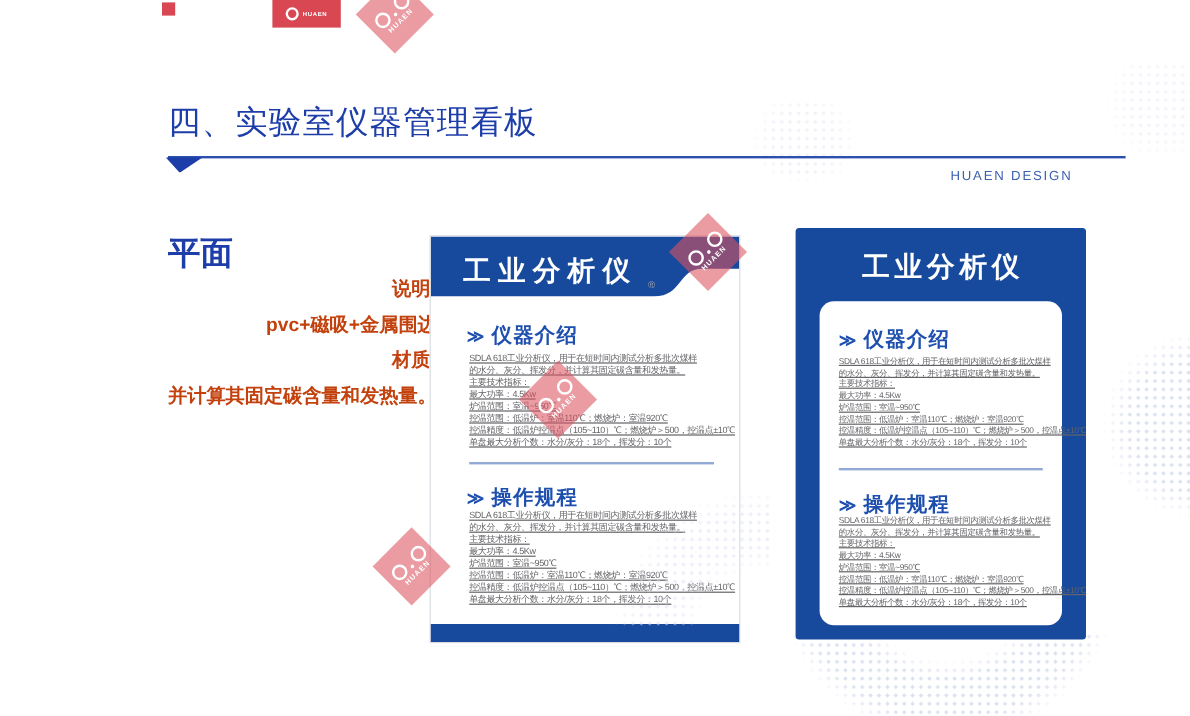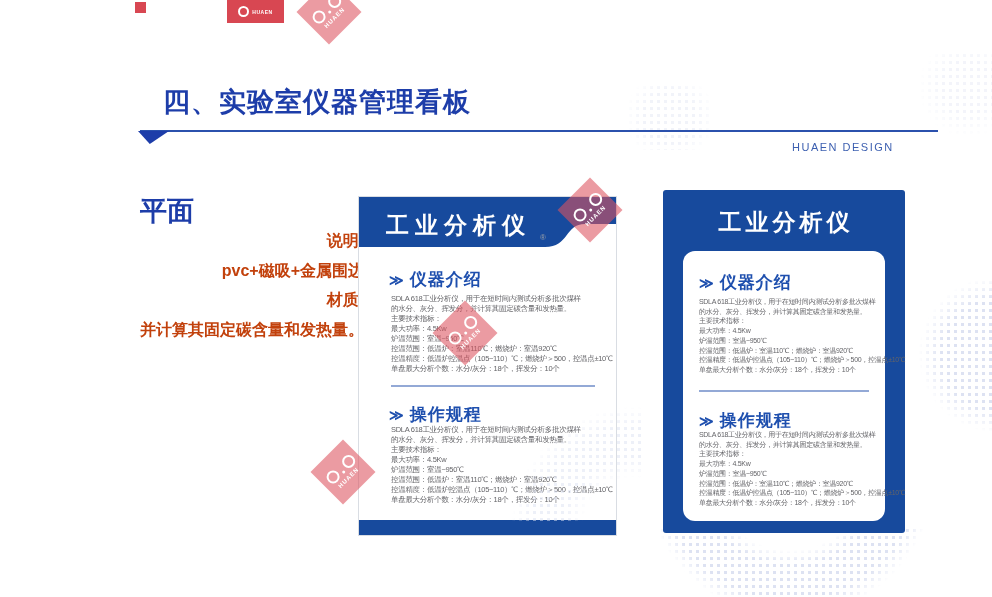--- a/index.html
+++ b/index.html
@@ -1,21 +1,21 @@
 <!DOCTYPE html>
 <html><head>
 <meta charset="utf-8">
 <style>
   html,body{margin:0;padding:0;background:#fff;}
   #page{position:relative;width:992px;height:597px;overflow:hidden;background:#fff;
         font-family:"Liberation Sans",sans-serif;}
 
   
-  .page-title{position:absolute;left:140px;top:84px;font-size:27px;font-weight:bold;
-              color:#1d3da9;letter-spacing:1px;white-space:nowrap;margin-left:23px;}
+  .page-title{position:absolute;left:140px;top:84px;font-size:27px;font-weight:normal;
+              color:#1d3da9;letter-spacing:1px;white-space:nowrap;}
   .title-line{position:absolute;left:140px;top:130px;width:798px;height:2px;background:#2b51ad;}
   .title-triangle{position:absolute;left:138px;top:131px;width:31px;height:13px;background:#1d3da9;
                   clip-path:polygon(0 0,100% 0,38% 100%);}
   .brand-text{position:absolute;left:792px;top:141px;font-size:11px;color:#3c5fb0;
               letter-spacing:1.5px;white-space:nowrap;}
 
   
   .note-heading{position:absolute;left:140px;top:193px;font-size:27px;font-weight:bold;color:#1d3da9;}
   .note-lines{position:absolute;left:140px;top:231px;}
   .note-line{height:29.5px;font-size:16px;font-weight:600;color:#c2410c;white-space:nowrap;text-align:right;}
@@ -51,21 +51,21 @@
 
   #cardR{left:663px;top:190px;width:242px;height:343px;background:#174a9d;border-radius:3px;}
   #cardR .card-title{position:absolute;left:0;top:17px;width:100%;text-align:center;font-size:23px;
                      font-weight:bold;color:#fff;letter-spacing:4px;text-indent:4px;white-space:nowrap;}
   .inner-panel{position:absolute;left:20px;top:61px;width:202px;height:270px;background:#fff;border-radius:12px;}
 
   .sec-h{position:absolute;display:flex;align-items:center;gap:6px;}
   .chevron{font-size:14px;font-weight:bold;color:#1e4fae;line-height:1;}
   .sec-title{font-size:17px;font-weight:bold;color:#1e4fae;letter-spacing:1px;white-space:nowrap;}
   .body-lines{position:absolute;}
-  .body-line{font-size:7.5px;line-height:10px;color:#646468;white-space:nowrap;letter-spacing:-0.3px;}
+  .body-line{font-size:7.5px;line-height:10px;color:#646468;white-space:nowrap;letter-spacing:-0.3px;text-decoration:underline;}
   #cardR .body-line{font-size:7px;line-height:9.7px;}
   .divider{position:absolute;height:2px;background:#93a9d6;}
 
   
   #cardL .sec1{left:30px;top:71px;}
   #cardL .b1{left:32px;top:97px;}
   #cardL .div1{left:32px;top:188px;width:204px;}
   #cardL .sec2{left:30px;top:206px;}
   #cardL .b2{left:32px;top:228px;}
   

